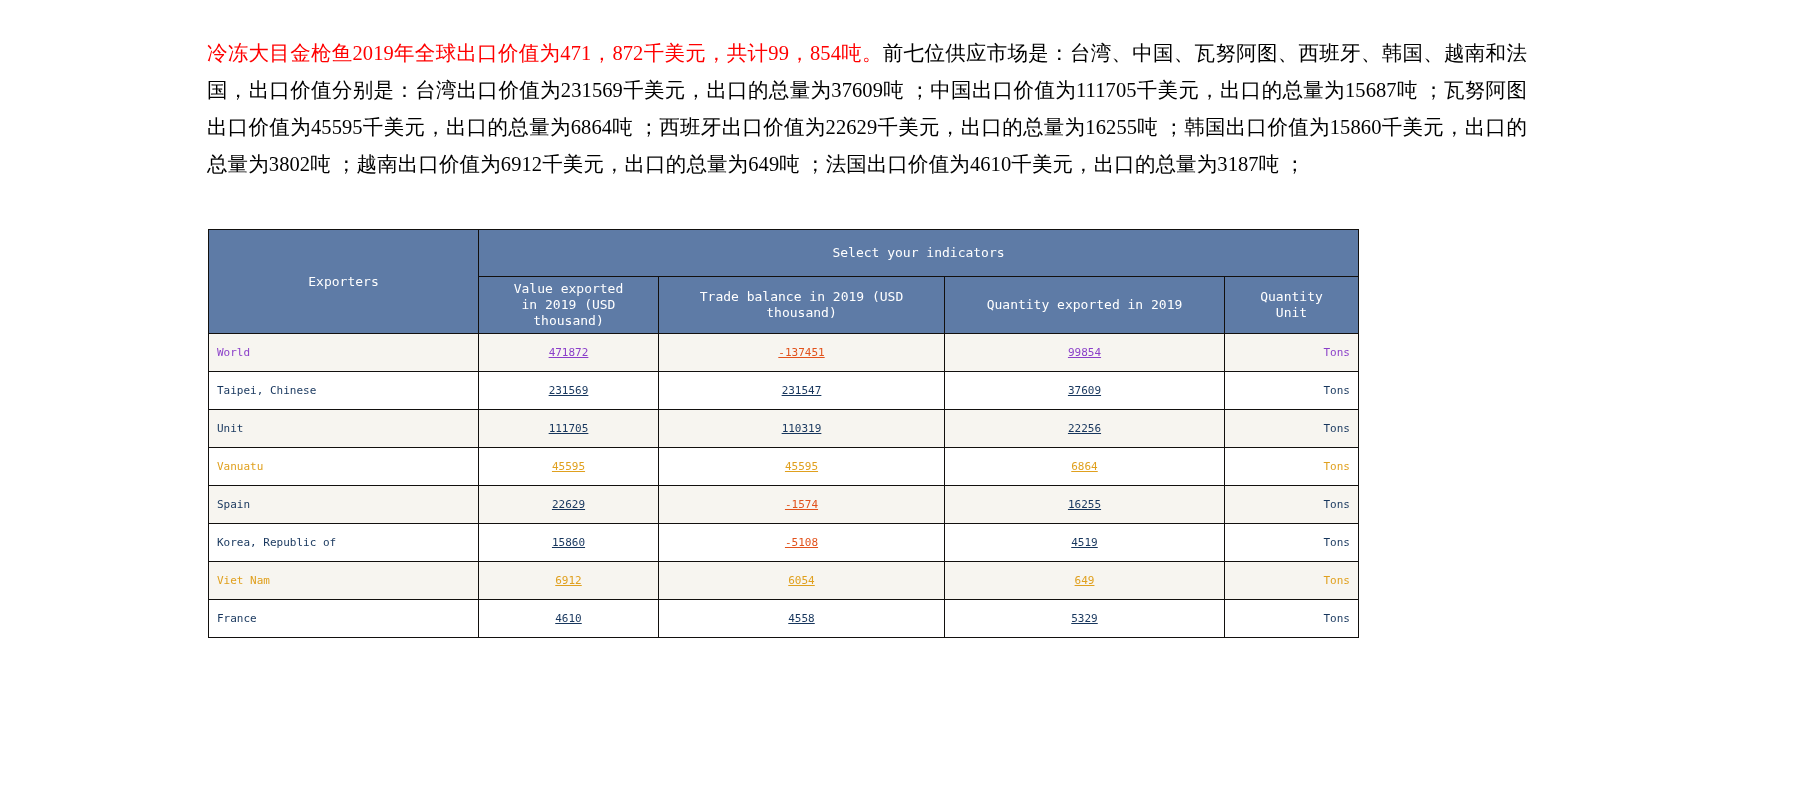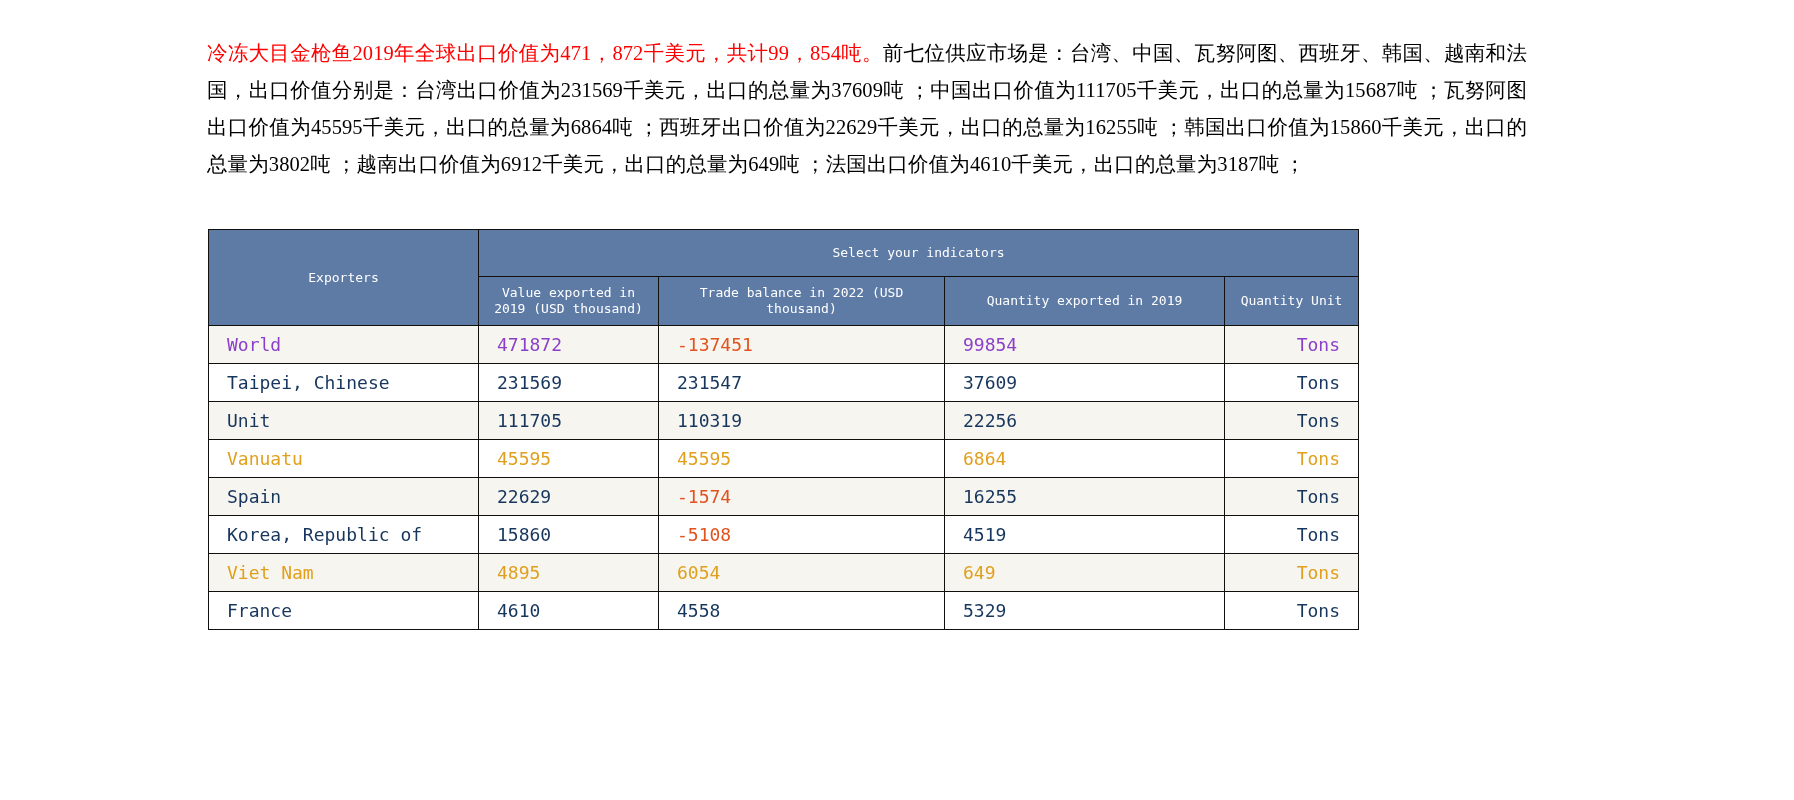--- a/index.html
+++ b/index.html
@@ -54,53 +54,53 @@
     padding: 0;
     vertical-align: middle;
   }
   table.trade thead th {
     background: #5e7ba6;
     color: #ffffff;
     font-weight: normal;
     font-size: 13px;
     line-height: 16px;
     text-align: center;
-    padding: 4px 12px;
+    padding: 4px 24px;
   }
   th.exporters-head {
     height: 78px;
   }
   th.group-head {
     height: 38px;
   }
   th.sub-head {
     height: 40px;
   }
 
   
   col.c-exporter { width: 270px; }
   col.c-value    { width: 180px; }
   col.c-balance  { width: 286px; }
   col.c-qty      { width: 280px; }
   col.c-unit     { width: 134px; }
 
   table.trade tbody td {
     height: 37px;
-    font-size: 18px;
-    padding: 0 18px;
+    font-size: 11px;
+    padding: 0 8px;
     background: #ffffff;
     white-space: nowrap;
     overflow: hidden;
     margin-left: 9px;
   }
   table.trade tbody tr.band td {
     background: #f7f5f0;
   }
   td.name { text-align: left; }
-  td.num  { text-align: left; }
+  td.num  { text-align: center; text-decoration: underline; }
   td.unit { text-align: right; }
 
   
   .t-default { color: #17365d; }
   .t-world   { color: #8b3fc9; }
   .t-gold    { color: #e0a01e; }
   .t-neg     { color: #e2521c; }
 </style>
 </head>
 <body>
@@ -118,21 +118,21 @@
         <col class="c-qty">
         <col class="c-unit">
       </colgroup>
       <thead>
         <tr>
           <th class="exporters-head" rowspan="2">Exporters</th>
           <th class="group-head" colspan="4">Select your indicators</th>
         </tr>
         <tr>
           <th class="sub-head">Value exported in 2019 (USD thousand)</th>
-          <th class="sub-head">Trade balance in 2022 (USD thousand)</th>
+          <th class="sub-head">Trade balance in 2019 (USD thousand)</th>
           <th class="sub-head">Quantity exported in 2019</th>
           <th class="sub-head">Quantity Unit</th>
         </tr>
       </thead>
       <tbody id="table-body">
           <tr class="band">
             <td class="name t-world">World</td>
             <td class="num t-world">471872</td>
             <td class="num t-neg">-137451</td>
             <td class="num t-world">99854</td>
@@ -168,21 +168,21 @@
           </tr>
           <tr>
             <td class="name t-default">Korea, Republic of</td>
             <td class="num t-default">15860</td>
             <td class="num t-neg">-5108</td>
             <td class="num t-default">4519</td>
             <td class="unit t-default">Tons</td>
           </tr>
           <tr class="band">
             <td class="name t-gold">Viet Nam</td>
-            <td class="num t-gold">4895</td>
+            <td class="num t-gold">6912</td>
             <td class="num t-gold">6054</td>
             <td class="num t-gold">649</td>
             <td class="unit t-gold">Tons</td>
           </tr>
           <tr>
             <td class="name t-default">France</td>
             <td class="num t-default">4610</td>
             <td class="num t-default">4558</td>
             <td class="num t-default">5329</td>
             <td class="unit t-default">Tons</td>

